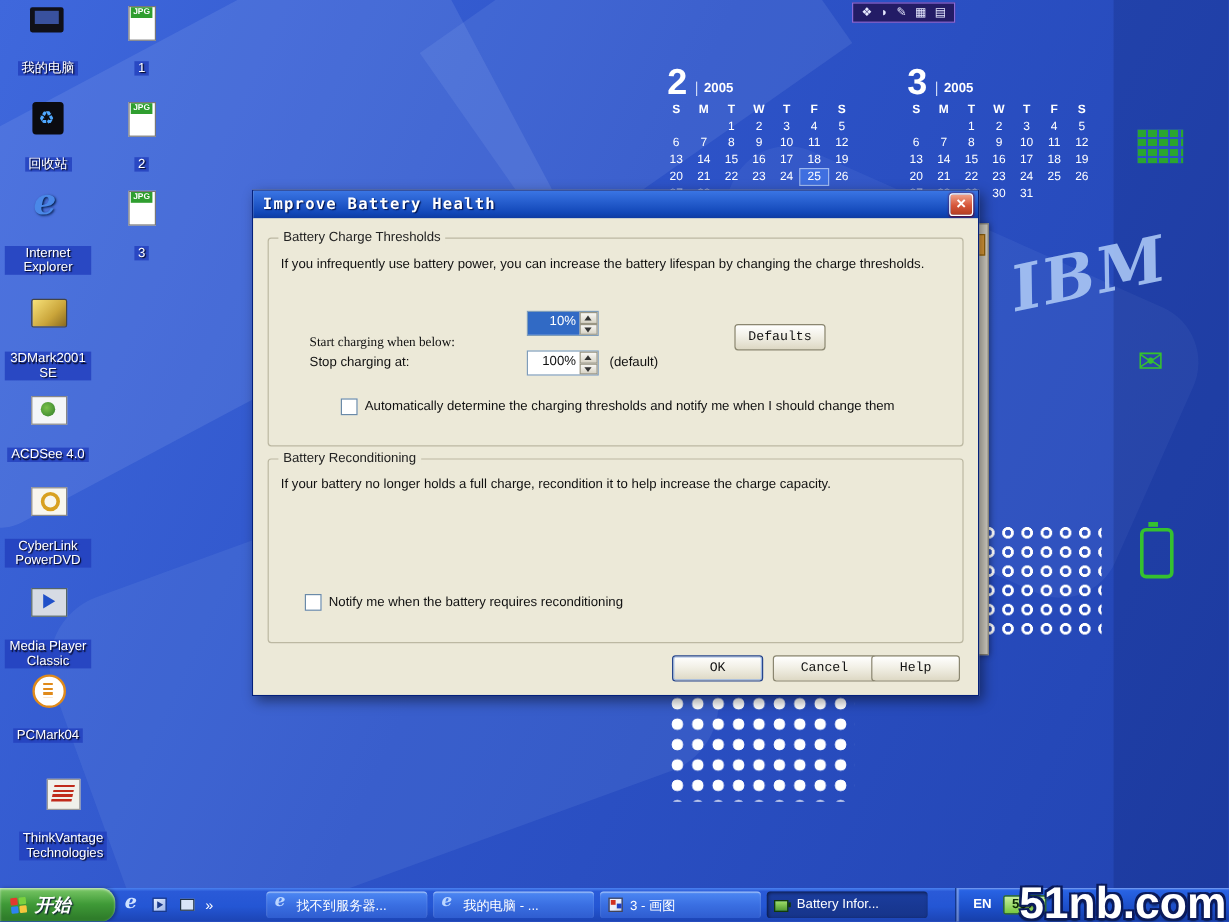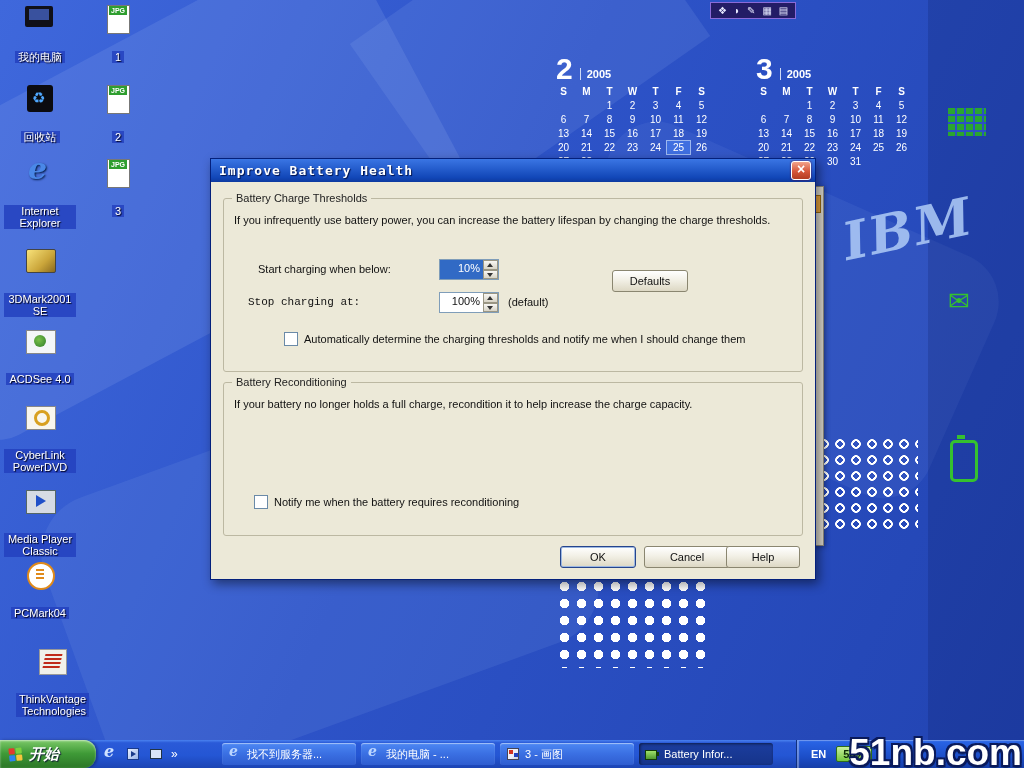--- a/index.html
+++ b/index.html
@@ -83,36 +83,36 @@
     background:linear-gradient(#f2a38a,#d6563a 55%,#b33d22);box-shadow:0 0 2px #602;}
   .close-btn::after{content:"×";position:absolute;left:0;right:0;top:-1px;text-align:center;color:#fff;font:bold 14px/17px "Liberation Sans",sans-serif;}
   .dlg-body{position:absolute;left:0;top:23px;right:0;bottom:0;background:#ece9d8;font-size:11px;color:#111;}
 
   .group{position:absolute;left:12px;width:578px;border:1px solid #bcb8a2;border-radius:3px;}
   .group.g1{top:16px;height:172px;}
   .group.g2{top:200px;height:152px;}
   .group-title{position:absolute;top:-7px;left:8px;background:#ece9d8;padding:0 4px;font-size:11px;color:#222;}
   .g-desc{position:absolute;top:15px;left:10px;right:8px;font-size:11px;color:#111;}
   .lbl{position:absolute;font-size:11px;}
-  .l1{left:34px;top:64px;}  .l2{left:24px;top:97px;font-family:Liberation Mono, monospace;}
+  .l1{left:34px;top:80px;font-family:Liberation Serif, serif;}  .l2{left:34px;top:97px;}
   .def-note{position:absolute;left:284px;top:97px;font-size:11px;}
 
   .spin{position:absolute;width:58px;height:19px;display:flex;background:#fff;border:1px solid #7f9db9;}
   .spin.s1{left:215px;top:60px;} .spin.s2{left:215px;top:93px;}
   .spin-val{flex:1;font-size:11px;line-height:17px;text-align:right;padding:0 3px;}
   .spin-val.sel{background:#316ac5;color:#fff;}
   .spin-btns{width:15px;display:flex;flex-direction:column;}
   .sb{flex:1;position:relative;background:linear-gradient(#f8f7f4,#d8d4c6);border:1px solid #9a9684;}
   .sb::after{content:"";position:absolute;left:3px;border-left:3px solid transparent;border-right:3px solid transparent;}
   .sb.up::after{top:2px;border-bottom:4px solid #333;}
   .sb.dn::after{top:2px;border-top:4px solid #333;}
 
   .xpbtn{position:absolute;height:22px;font-size:11px;color:#111;cursor:default;
     background:linear-gradient(#ffffff,#f2f0e6 45%,#ddd8c4);border:1px solid #8a8670;border-radius:3px;
-    font-family:Liberation Sans, sans-serif;}
+    font-family:Liberation Mono, monospace;}
   .defaults{left:388px;top:71px;width:76px;}
   .recondition{left:259px;top:66px;width:204px;}
   .ok{left:349px;top:364px;width:76px;border:1px solid #26458c;box-shadow:inset 0 0 0 1px #9db8e2;}
   .cancel{left:433px;top:364px;width:86px;}
   .help{left:515px;top:364px;width:74px;}
 
   .chk{position:absolute;display:flex;align-items:center;gap:6px;font-size:11px;}
   .chk.c1{left:30px;top:133px;margin-left:30px;}  .chk.c2{left:30px;top:112px;}
   .chk .box{width:12px;height:12px;background:#fff;border:1px solid #6a8aa8;flex:0 0 auto;}
 

